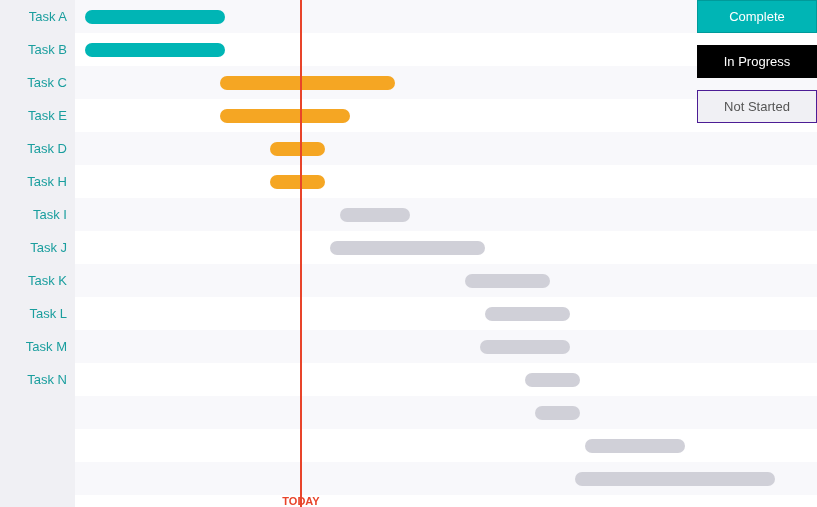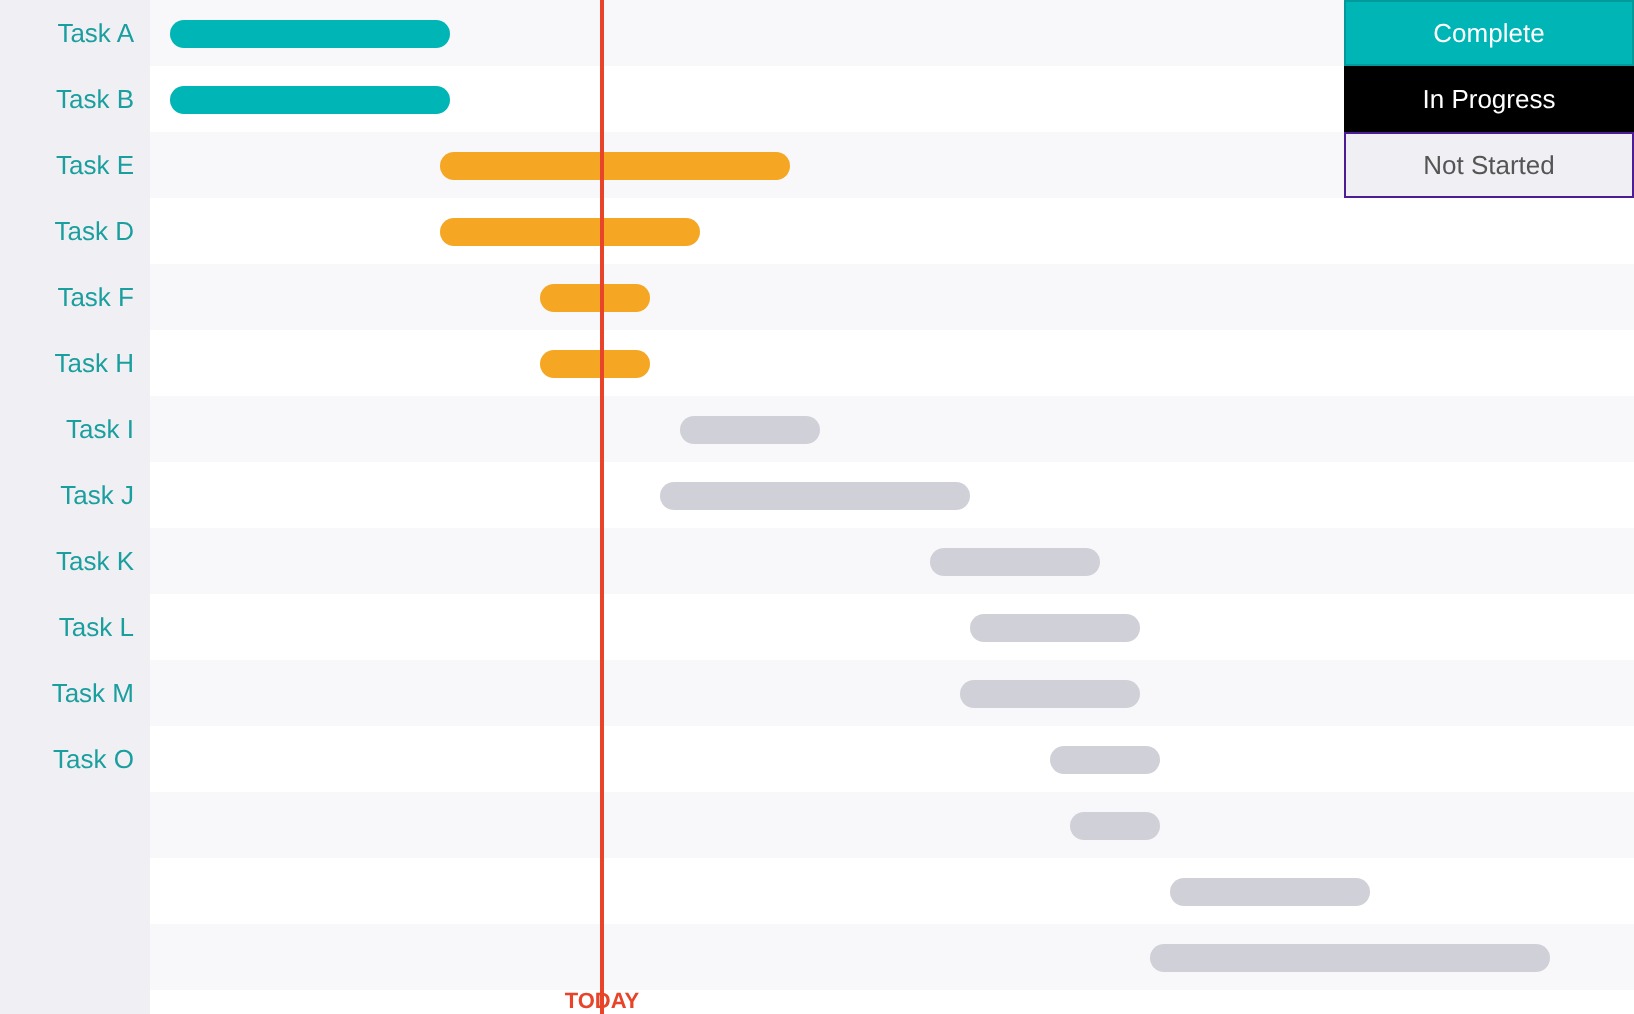--- a/index.html
+++ b/index.html
@@ -102,24 +102,24 @@
       font-size: 11px;
       color: #e8442a;
       font-weight: bold;
       white-space: nowrap;
     }
 
     .legend {
       position: absolute;
       top: 0;
       right: 0;
-      width: 145px;
+      width: 120px;
       display: flex;
       flex-direction: column;
-      gap: 0;
+      gap: 12px;
     }
 
     .legend-item {
       height: 33px;
       display: flex;
       align-items: center;
       justify-content: center;
       font-size: 13px;
       font-weight: 500;
       border: 1px solid rgba(0,0,0,0.15);
@@ -143,30 +143,30 @@
       text-align: center;
     }
   </style>
 </head>
 <body>
 
 <div class="chart-container">
   <div class="task-labels">
   <div class="task-label">Task A</div>
       <div class="task-label">Task B</div>
+      <div class="task-label">Task C</div>
       <div class="task-label">Task E</div>
       <div class="task-label">Task D</div>
-      <div class="task-label">Task F</div>
       <div class="task-label">Task H</div>
       <div class="task-label">Task I</div>
       <div class="task-label">Task J</div>
       <div class="task-label">Task K</div>
       <div class="task-label">Task L</div>
       <div class="task-label">Task M</div>
-      <div class="task-label">Task O</div>
+      <div class="task-label">Task N</div>
     </div>
 
   <div class="gantt-area">
     <div class="gantt-rows">
     <div class="gantt-row">
           <div class="bar bar-complete" style="left: 10px; width: 140px;"></div>
         </div>
         <div class="gantt-row">
           <div class="bar bar-complete" style="left: 10px; width: 140px;"></div>
         </div>

